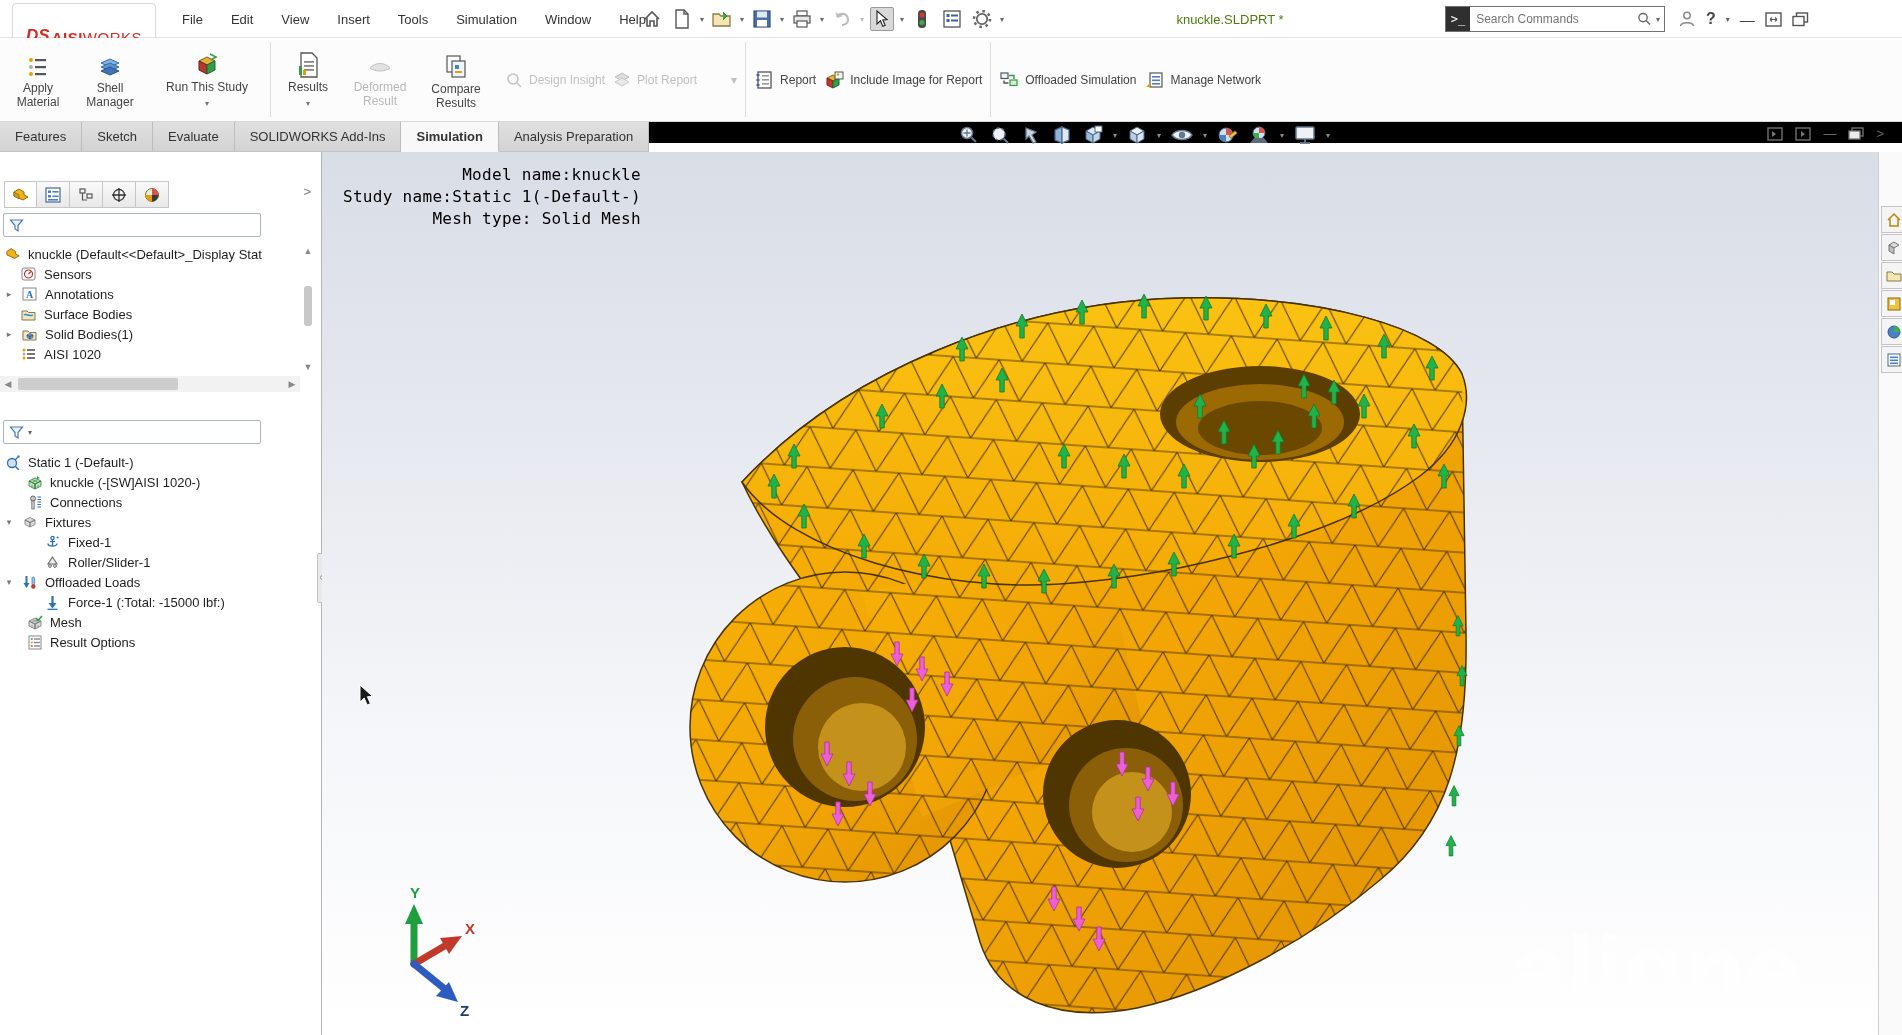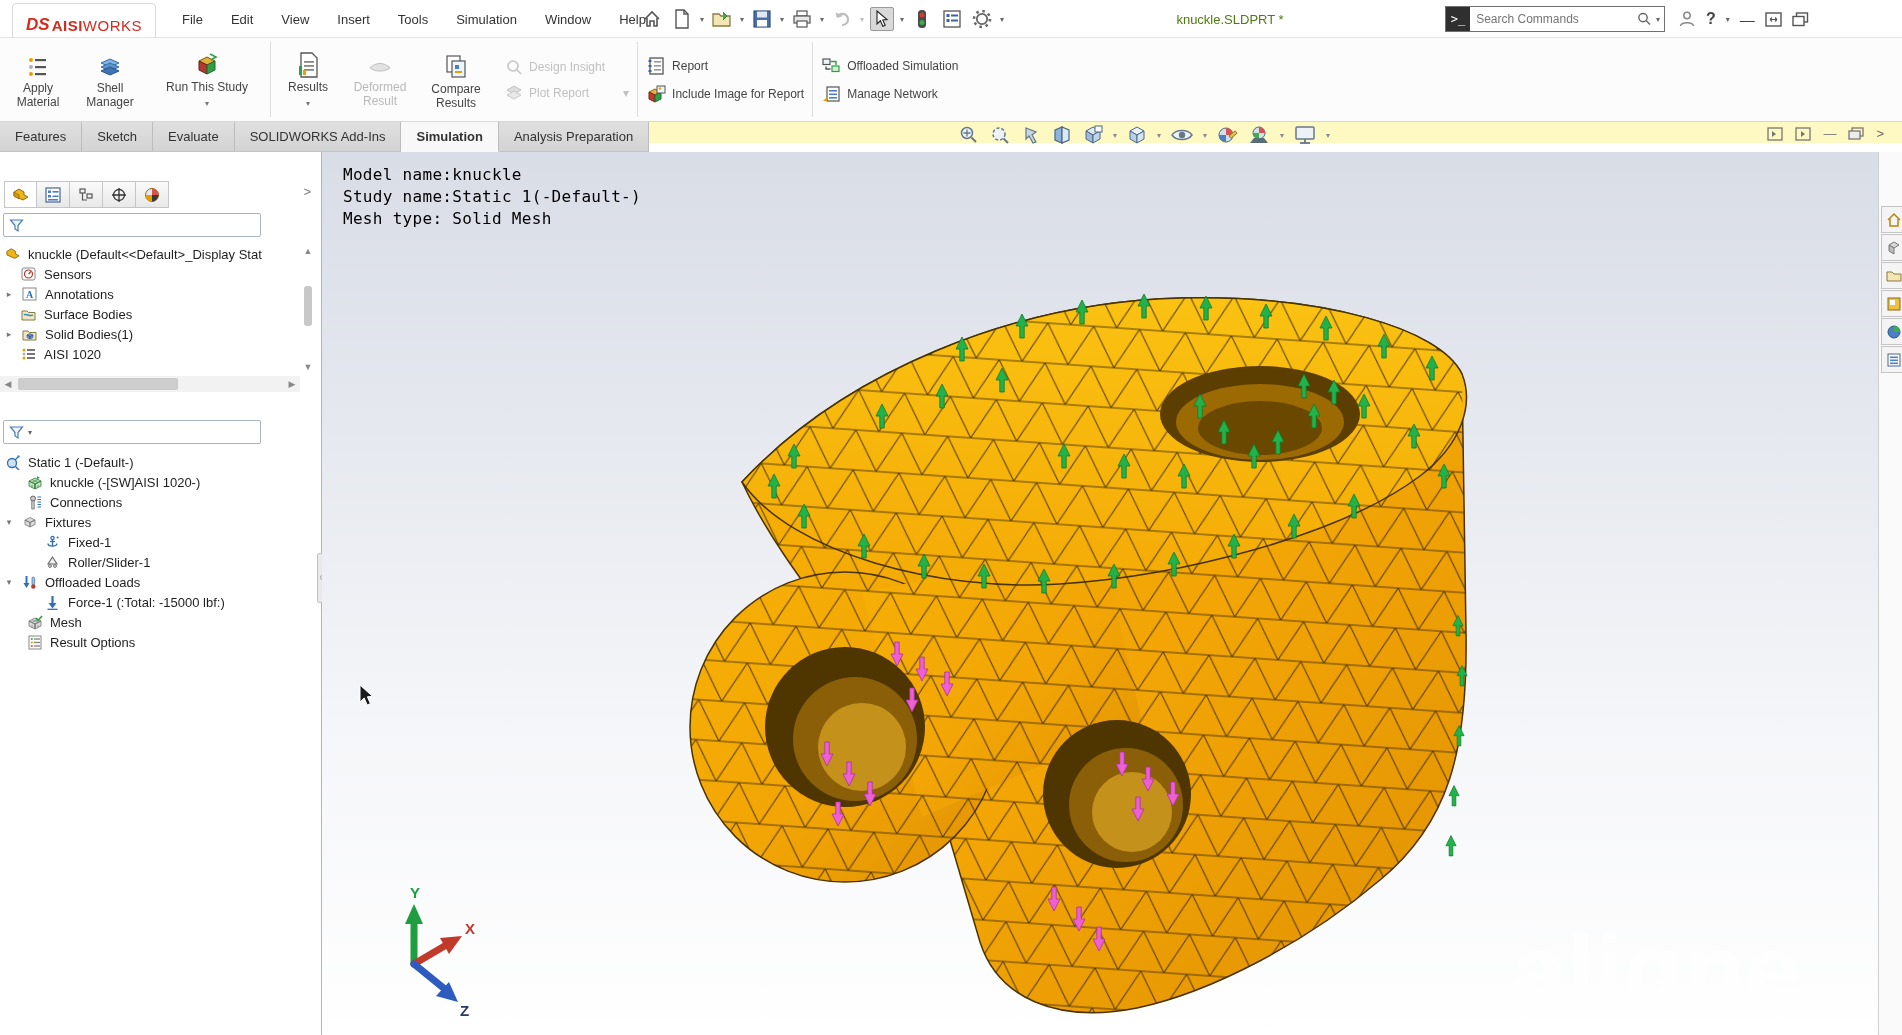--- a/index.html
+++ b/index.html
@@ -1,19 +1,19 @@
 <!DOCTYPE html>
 <html><head>
 <meta charset="utf-8">
 <style>
   * { margin:0; padding:0; box-sizing:border-box; }
   html,body { width:1902px; height:1035px; overflow:hidden; font-family:"Liberation Sans",sans-serif; background:#fff; }
   
   #titlebar { position:absolute; left:0; top:0; width:1902px; height:38px; background:#fff; border-bottom:1px solid #e3e3e3; }
-  #logo-box { position:absolute; left:12px; top:3px; width:144px; height:44px; border:1px solid #d8d8d8; border-radius:4px; display:flex; align-items:center; justify-content:center; gap:2px; }
+  #logo-box { position:absolute; left:12px; top:3px; width:144px; height:44px; border:1px solid #d8d8d8; border-radius:4px; display:flex; align-items:flex-end; justify-content:center; gap:2px; }
   .logo-ds { font-style:italic; font-weight:bold; font-size:17px; color:#d52b1e; }
   .logo-sw { font-size:15px; letter-spacing:.5px; color:#d52b1e; }
   .logo-sw b { font-weight:bold; }
   #menubar { position:absolute; left:182px; top:0; height:38px; display:flex; align-items:center; gap:28px; font-size:13px; color:#333; }
   .menu-item { cursor:default; }
   #qat { position:absolute; left:640px; top:0; height:38px; display:flex; align-items:center; gap:6px; }
   .qat-caret { font-size:8px; color:#666; }
   .qat-btn { display:flex; align-items:center; justify-content:center; width:24px; height:24px; }
   .pressed { background:#d9d9d9; border:1px solid #9a9a9a; border-radius:2px; }
   #doc-title { position:absolute; left:1100px; top:0; width:260px; height:38px; display:flex; align-items:center; justify-content:center; font-size:13px; color:#4d7c0f; }
@@ -21,25 +21,25 @@
   #search-prompt { width:26px; height:24px; background:#2f2f2f; color:#fff; display:flex; align-items:center; justify-content:center; font-size:12px; font-family:"DejaVu Sans Mono",monospace; }
   #search-input { flex:1; border:none; outline:none; font-size:12px; color:#555; padding:0 6px; font-family:"Liberation Sans",sans-serif; background:transparent; }
   .tb-right { position:absolute; top:0; height:38px; display:flex; align-items:center; gap:14px; color:#555; }
   
   #ribbon { position:absolute; left:0; top:38px; width:1902px; height:83px; background:#fcfcfc; display:flex; align-items:stretch; }
   .rgroup { display:flex; align-items:center; padding:4px 8px; gap:10px; }
   .rdiv { width:1px; background:#dcdcdc; margin:4px 0; }
   .rbtn { display:flex; flex-direction:column; align-items:center; justify-content:flex-start; gap:2px; padding:4px 4px 0 4px; min-width:58px; font-size:12px; color:#444; text-align:center; line-height:14px; }
   .rbtn.dis { color:#b8b8b8; }
   .rbtn .caret { font-size:8px; color:#777; margin-top:1px; }
-  .rrows { display:flex; flex-direction:column; justify-content:center; gap:8px; }
+  .rrows { display:flex; flex-direction:row; justify-content:center; gap:8px; }
   .rrow { display:flex; align-items:center; gap:6px; font-size:12px; color:#444; }
   .rrow.dis { color:#c0c0c0; }
   
-  #tabrow { position:absolute; left:0; top:121px; width:1902px; height:22px; background:#fef9c3; border-top:1px solid #d7d7d7; }
+  #tabrow { position:absolute; left:0; top:121px; width:1902px; height:22px; background:#000000; border-top:1px solid #d7d7d7; }
   .tab { display:inline-flex; align-items:center; height:30px; padding:0 15px; font-size:13px; color:#333; background:linear-gradient(#e0e0e0,#d3d3d3); border-right:1px solid #bcbcbc; border-bottom:1px solid #c4c4c4; cursor:default; }
   .tab.active { background:#f8f8f8; font-weight:bold; border-bottom:1px solid #f8f8f8; }
   #tabs { position:absolute; left:0; top:0; display:flex; }
   #hud { position:absolute; left:958px; top:2px; display:flex; align-items:center; gap:9px; }
   .hud-caret { font-size:8px; color:#8a8a8a; }
   #pane-ctrls { position:absolute; right:18px; top:4px; display:flex; align-items:center; gap:12px; color:#777; }
   
   #main { position:absolute; left:0; top:152px; width:1902px; height:883px; }
   #left-panel { position:absolute; left:0; top:0; width:322px; height:883px; background:#fff; border-right:1px solid #b4b4b4; font-size:13px; color:#1e1e1e; }
   #pm-tabs { position:absolute; left:4px; top:29px; display:flex; }
@@ -52,21 +52,21 @@
   .ti { width:17px; height:16px; flex:none; display:flex; align-items:center; justify-content:center; }
   .tl { overflow:hidden; }
   #ft-scroll-v { position:absolute; left:300px; top:92px; width:16px; height:130px; }
   .sbar-btn { width:16px; height:14px; color:#888; font-size:9px; display:flex; align-items:center; justify-content:center; }
   #ft-scroll-h { position:absolute; left:0px; top:224px; width:300px; height:16px; background:#f2f2f2; display:flex; align-items:center; }
   .hthumb { height:12px; background:#cdcdcd; border-radius:2px; }
   #splitter-handle { position:absolute; left:317px; top:401px; width:10px; height:50px; background:#e9e9e9; border:1px solid #c2c2c2; border-radius:2px; }
   #splitter-dot { position:absolute; left:320px; top:423px; width:5px; height:5px; border-radius:50%; border:1px solid #9a9a9a; background:#f4f4f4; }
   
   #viewport { position:absolute; left:322px; top:0; width:1556px; height:883px; background:linear-gradient(#d9dde6 0%,#e4e7ee 28%,#f5f6f9 65%,#ffffff 100%); overflow:hidden; }
-  #model-info { position:absolute; left:21px; top:12px; font-family:"DejaVu Sans Mono",monospace; font-size:16px; color:#000; line-height:22px; letter-spacing:.3px; }
+  #model-info { position:absolute; left:21px; top:12px; font-family:"DejaVu Sans Mono",monospace; font-size:16px; color:#000; line-height:22px; letter-spacing:.3px;text-align:right; }
   #watermark { position:absolute; left:1190px; top:762px; font-size:98px; font-weight:bold; color:#ffffff; opacity:.8; letter-spacing:1px; }
   
   #task-strip { position:absolute; left:1878px; top:0; width:24px; height:883px; background:#fafafa; border-left:1px solid #cfcfcf; }
   .ts-box { position:absolute; left:2px; width:26px; height:27px; border:1px solid #c4c4c4; background:#f4f4f4; overflow:hidden; display:flex; align-items:center; padding-left:4px; }
 </style>
 </head>
 <body>
 
 <div id="titlebar">
   <div id="logo-box">

